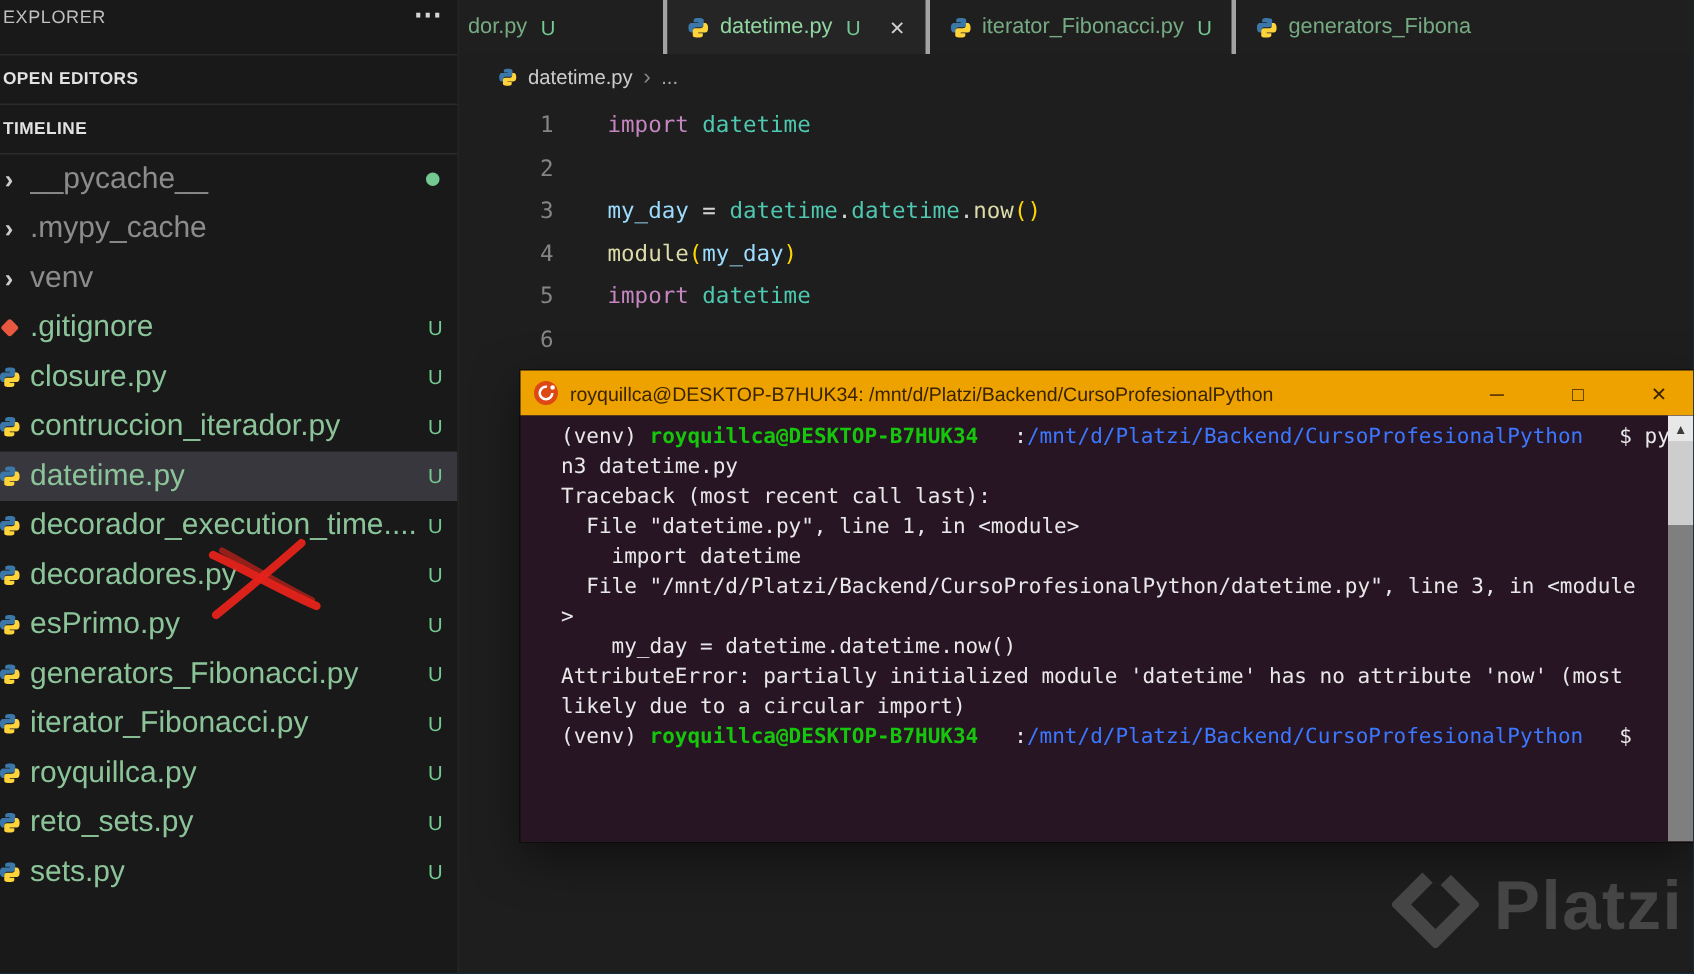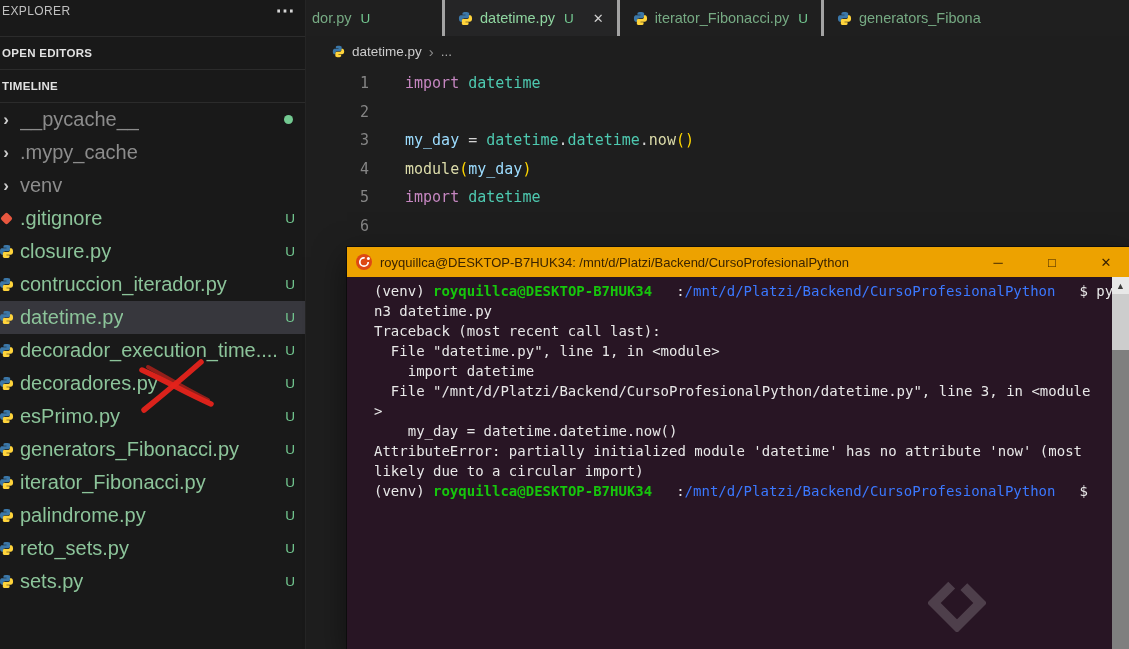--- a/index.html
+++ b/index.html
@@ -47,21 +47,21 @@
   .bc-icon svg{width:13px;height:13px;}
   .bc-file{color:#cccccc;}
   .bc-sep{color:#8a8a8a;font-size:15px;}
   #code{padding-top:3px;font-family:"DejaVu Sans Mono",monospace;font-size:15px;}
   .code-line{display:flex;height:28.5px;line-height:28.5px;white-space:pre;}
   .lnum{width:64px;text-align:right;padding-right:36px;color:#858585;flex:none;}
   .tk-kw{color:#c586c0;margin-top:36px;} .tk-ty{color:#4ec9b0;} .tk-var{color:#9cdcfe;text-align:center;}
   .tk-fn{color:#dcdcaa;} .tk-pl{color:#d4d4d4;} .tk-br{color:#ffd700;}
 
   
-  #terminal-window{position:absolute;left:347px;top:247px;width:782px;height:402px;z-index:6;
+  #terminal-window{position:absolute;left:347px;top:247px;width:782px;height:314px;z-index:6;
                    box-shadow:0 0 0 1px rgba(0,0,0,.45),0 10px 30px rgba(0,0,0,.5);}
   #term-titlebar{height:30px;background:#eda200;display:flex;align-items:center;padding-left:9px;column-gap:8px;}
   .term-icon{display:inline-flex;width:16px;height:16px;flex:none;}
   #term-title{flex:1;font-size:13px;color:#3a2300;white-space:nowrap;overflow:hidden;}
   .term-btn{width:46px;height:30px;display:flex;align-items:center;justify-content:center;
             font-size:13px;color:#3a2300;cursor:pointer;flex:none;}
   #term-body{position:absolute;top:30px;left:0;right:0;bottom:0;background:#281524;overflow:hidden;}
   #term-lines{padding:4px 0 0 3px;margin-right:17px;font-family:"DejaVu Sans Mono",monospace;
               font-size:14px;color:#e8e8e8;white-space:pre;overflow:hidden;}
   .term-line{height:20px;line-height:20px;}
@@ -192,21 +192,21 @@
           <span class="flabel">iterator_Fibonacci.py</span>
           <span class="ubadge">U</span>
         </div>
         <div class="file-row">
           <span class="ficon">
             <svg viewBox="0 0 32 32" width="15" height="15">
               <path fill="#3b77a8" d="M16 2c-7 0-6.5 3-6.5 3v3.2h6.6v1H6.8S2 8.6 2 15.8s4.2 7 4.2 7h2.5v-3.4s-.1-4.2 4.1-4.2h7s4 .1 4-3.9V5.1S24.4 2 16 2z"></path>
               <path fill="#ffd43b" d="M16 30c7 0 6.5-3 6.5-3v-3.2h-6.6v-1h9.3s4.8.6 4.8-6.6-4.2-7-4.2-7h-2.5v3.4s.1 4.2-4.1 4.2h-7s-4-.1-4 3.9v6.4S7.6 30 16 30z"></path>
             </svg>
           </span>
-          <span class="flabel">palindrome.py</span>
+          <span class="flabel">royquillca.py</span>
           <span class="ubadge">U</span>
         </div>
         <div class="file-row">
           <span class="ficon">
             <svg viewBox="0 0 32 32" width="15" height="15">
               <path fill="#3b77a8" d="M16 2c-7 0-6.5 3-6.5 3v3.2h6.6v1H6.8S2 8.6 2 15.8s4.2 7 4.2 7h2.5v-3.4s-.1-4.2 4.1-4.2h7s4 .1 4-3.9V5.1S24.4 2 16 2z"></path>
               <path fill="#ffd43b" d="M16 30c7 0 6.5-3 6.5-3v-3.2h-6.6v-1h9.3s4.8.6 4.8-6.6-4.2-7-4.2-7h-2.5v3.4s.1 4.2-4.1 4.2h-7s-4-.1-4 3.9v6.4S7.6 30 16 30z"></path>
             </svg>
           </span>
           <span class="flabel">reto_sets.py</span>
@@ -308,15 +308,16 @@
         <div class="scroll-arrow">▲</div>
         <div class="scroll-thumb"></div>
       </div>
     </div>
   </section>
 
   <div id="watermark">
     <svg width="58" height="58" viewBox="0 0 60 60">
       <path d="M30 6 L54 30 L30 54 L6 30 Z" fill="none" stroke="rgba(255,255,255,0.18)" stroke-width="10" stroke-linejoin="miter" stroke-dasharray="118 18" stroke-dashoffset="-10"></path>
     </svg>
+    <span class="wm-text">Platzi</span>
   </div>
 
 </div>
 
 </body></html>

